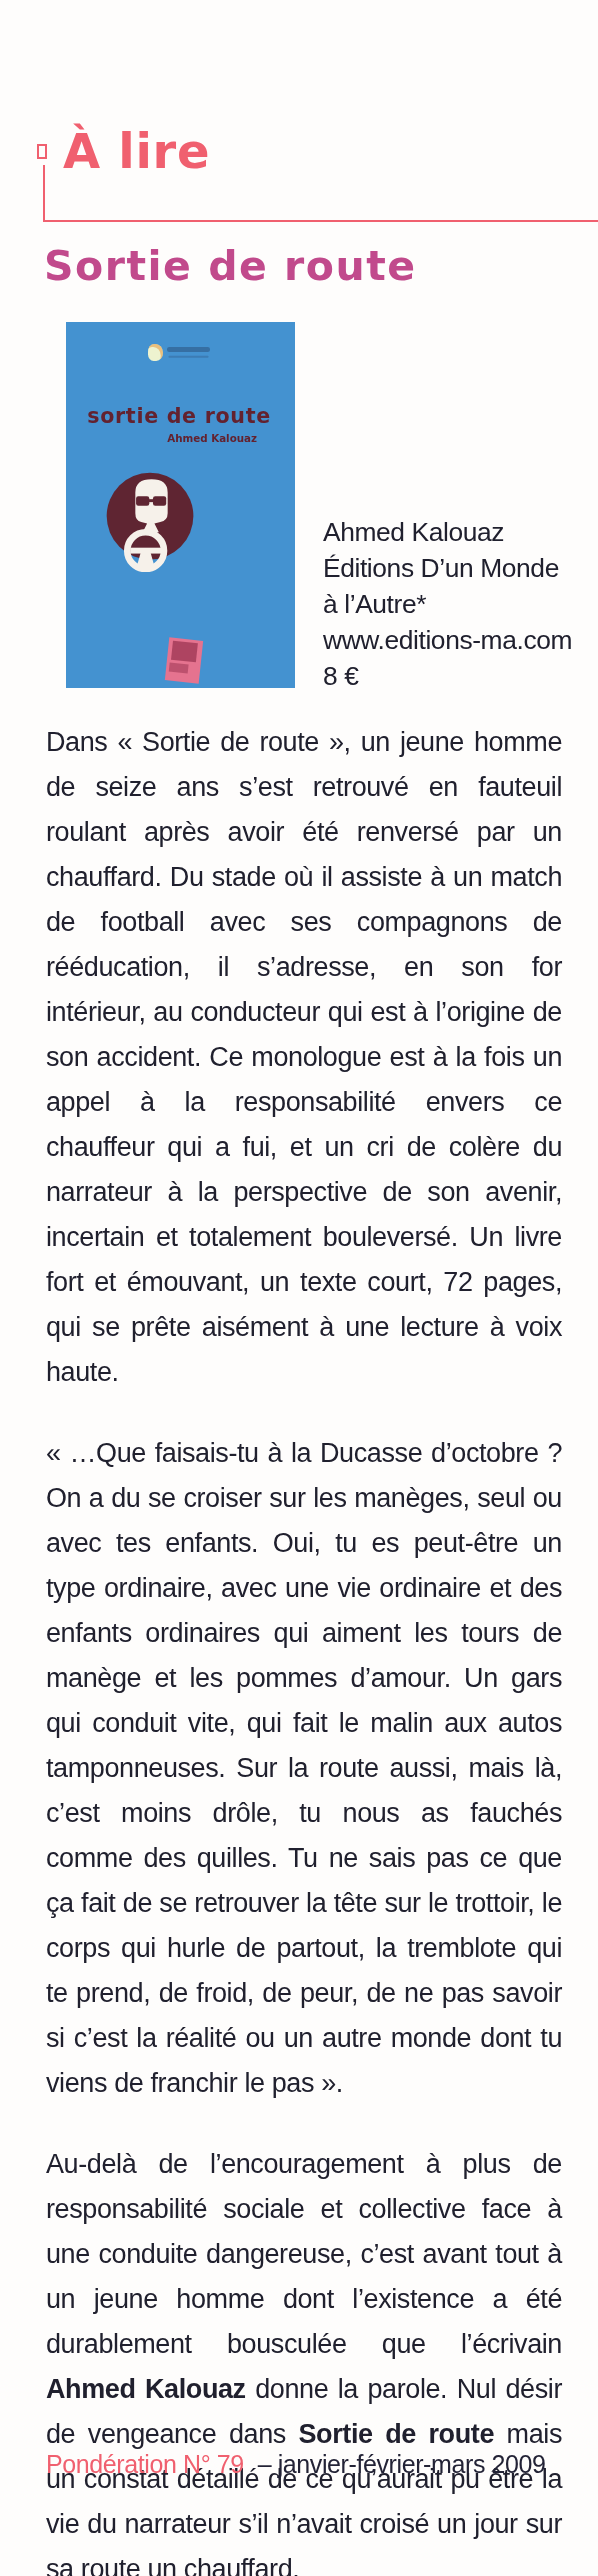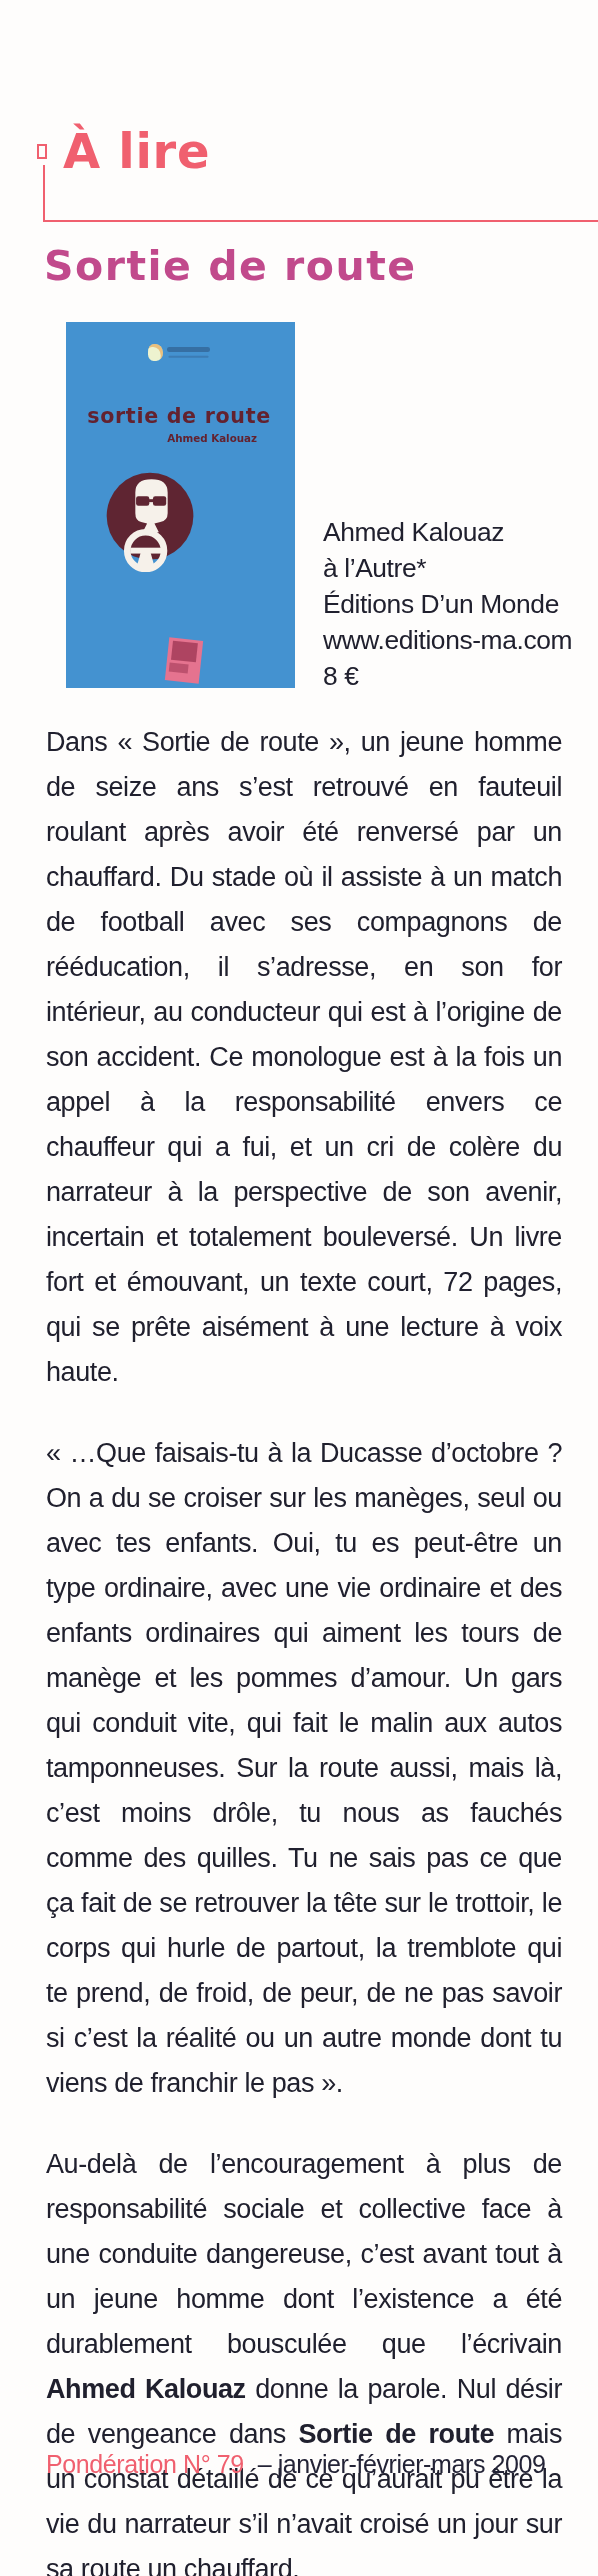--- a/index.html
+++ b/index.html
@@ -144,22 +144,22 @@
       <rect x="61" y="41" width="9" height="4" fill="#5f2532"></rect>
       <circle cx="58" cy="111" r="25" fill="none" stroke="#f6f1ea" stroke-width="9"></circle>
       <rect x="37" y="107" width="42" height="8" fill="#f6f1ea"></rect>
       <polygon points="52,111 64,111 71,136 45,136" fill="#f6f1ea"></polygon>
     </svg>
     <div class="stamp"></div>
   </div>
 
   <div class="info">
     <div>Ahmed Kalouaz</div>
+    <div>Éditions D’un Monde</div>
     <div>à l’Autre*</div>
-    <div>Éditions D’un Monde</div>
     <div>www.editions-ma.com</div>
     <div>8 €</div>
   </div>
 
   <div class="content">
     <p>Dans « Sortie de route », un jeune homme de seize ans s’est retrouvé en fauteuil roulant après avoir été renversé par un chauffard. Du stade où il assiste à un match de football avec ses compagnons de rééducation, il s’adresse, en son for intérieur, au conducteur qui est à l’origine de son accident. Ce monologue est à la fois un appel à la responsabilité envers ce chauffeur qui a fui, et un cri de colère du narrateur à la perspective de son avenir, incertain et totalement bouleversé. Un livre fort et émouvant, un texte court, 72 pages, qui se prête aisément à une lecture à voix haute.</p>
     <p class="italic">« …Que faisais-tu à la Ducasse d’octobre ? On a du se croiser sur les manèges, seul ou avec tes enfants. Oui, tu es peut-être un type ordinaire, avec une vie ordinaire et des enfants ordinaires qui aiment les tours de manège et les pommes d’amour. Un gars qui conduit vite, qui fait le malin aux autos tamponneuses. Sur la route aussi, mais là, c’est moins drôle, tu nous as fauchés comme des quilles. Tu ne sais pas ce que ça fait de se retrouver la tête sur le trottoir, le corps qui hurle de partout, la tremblote qui te prend, de froid, de peur, de ne pas savoir si c’est la réalité ou un autre monde dont tu viens de franchir le pas ».</p>
     <p><span>Au-delà de l’encouragement à plus de responsabilité sociale et collective face à une conduite dangereuse, c’est avant tout à un jeune homme dont l’existence a été durablement bousculée que l’écrivain </span><b>Ahmed Kalouaz</b><span> donne la parole. Nul désir de vengeance dans </span><b>Sortie de route</b><span> mais un constat détaillé de ce qu’aurait pu être la vie du narrateur s’il n’avait croisé un jour sur sa route un chauffard.</span></p>
   </div>
 

